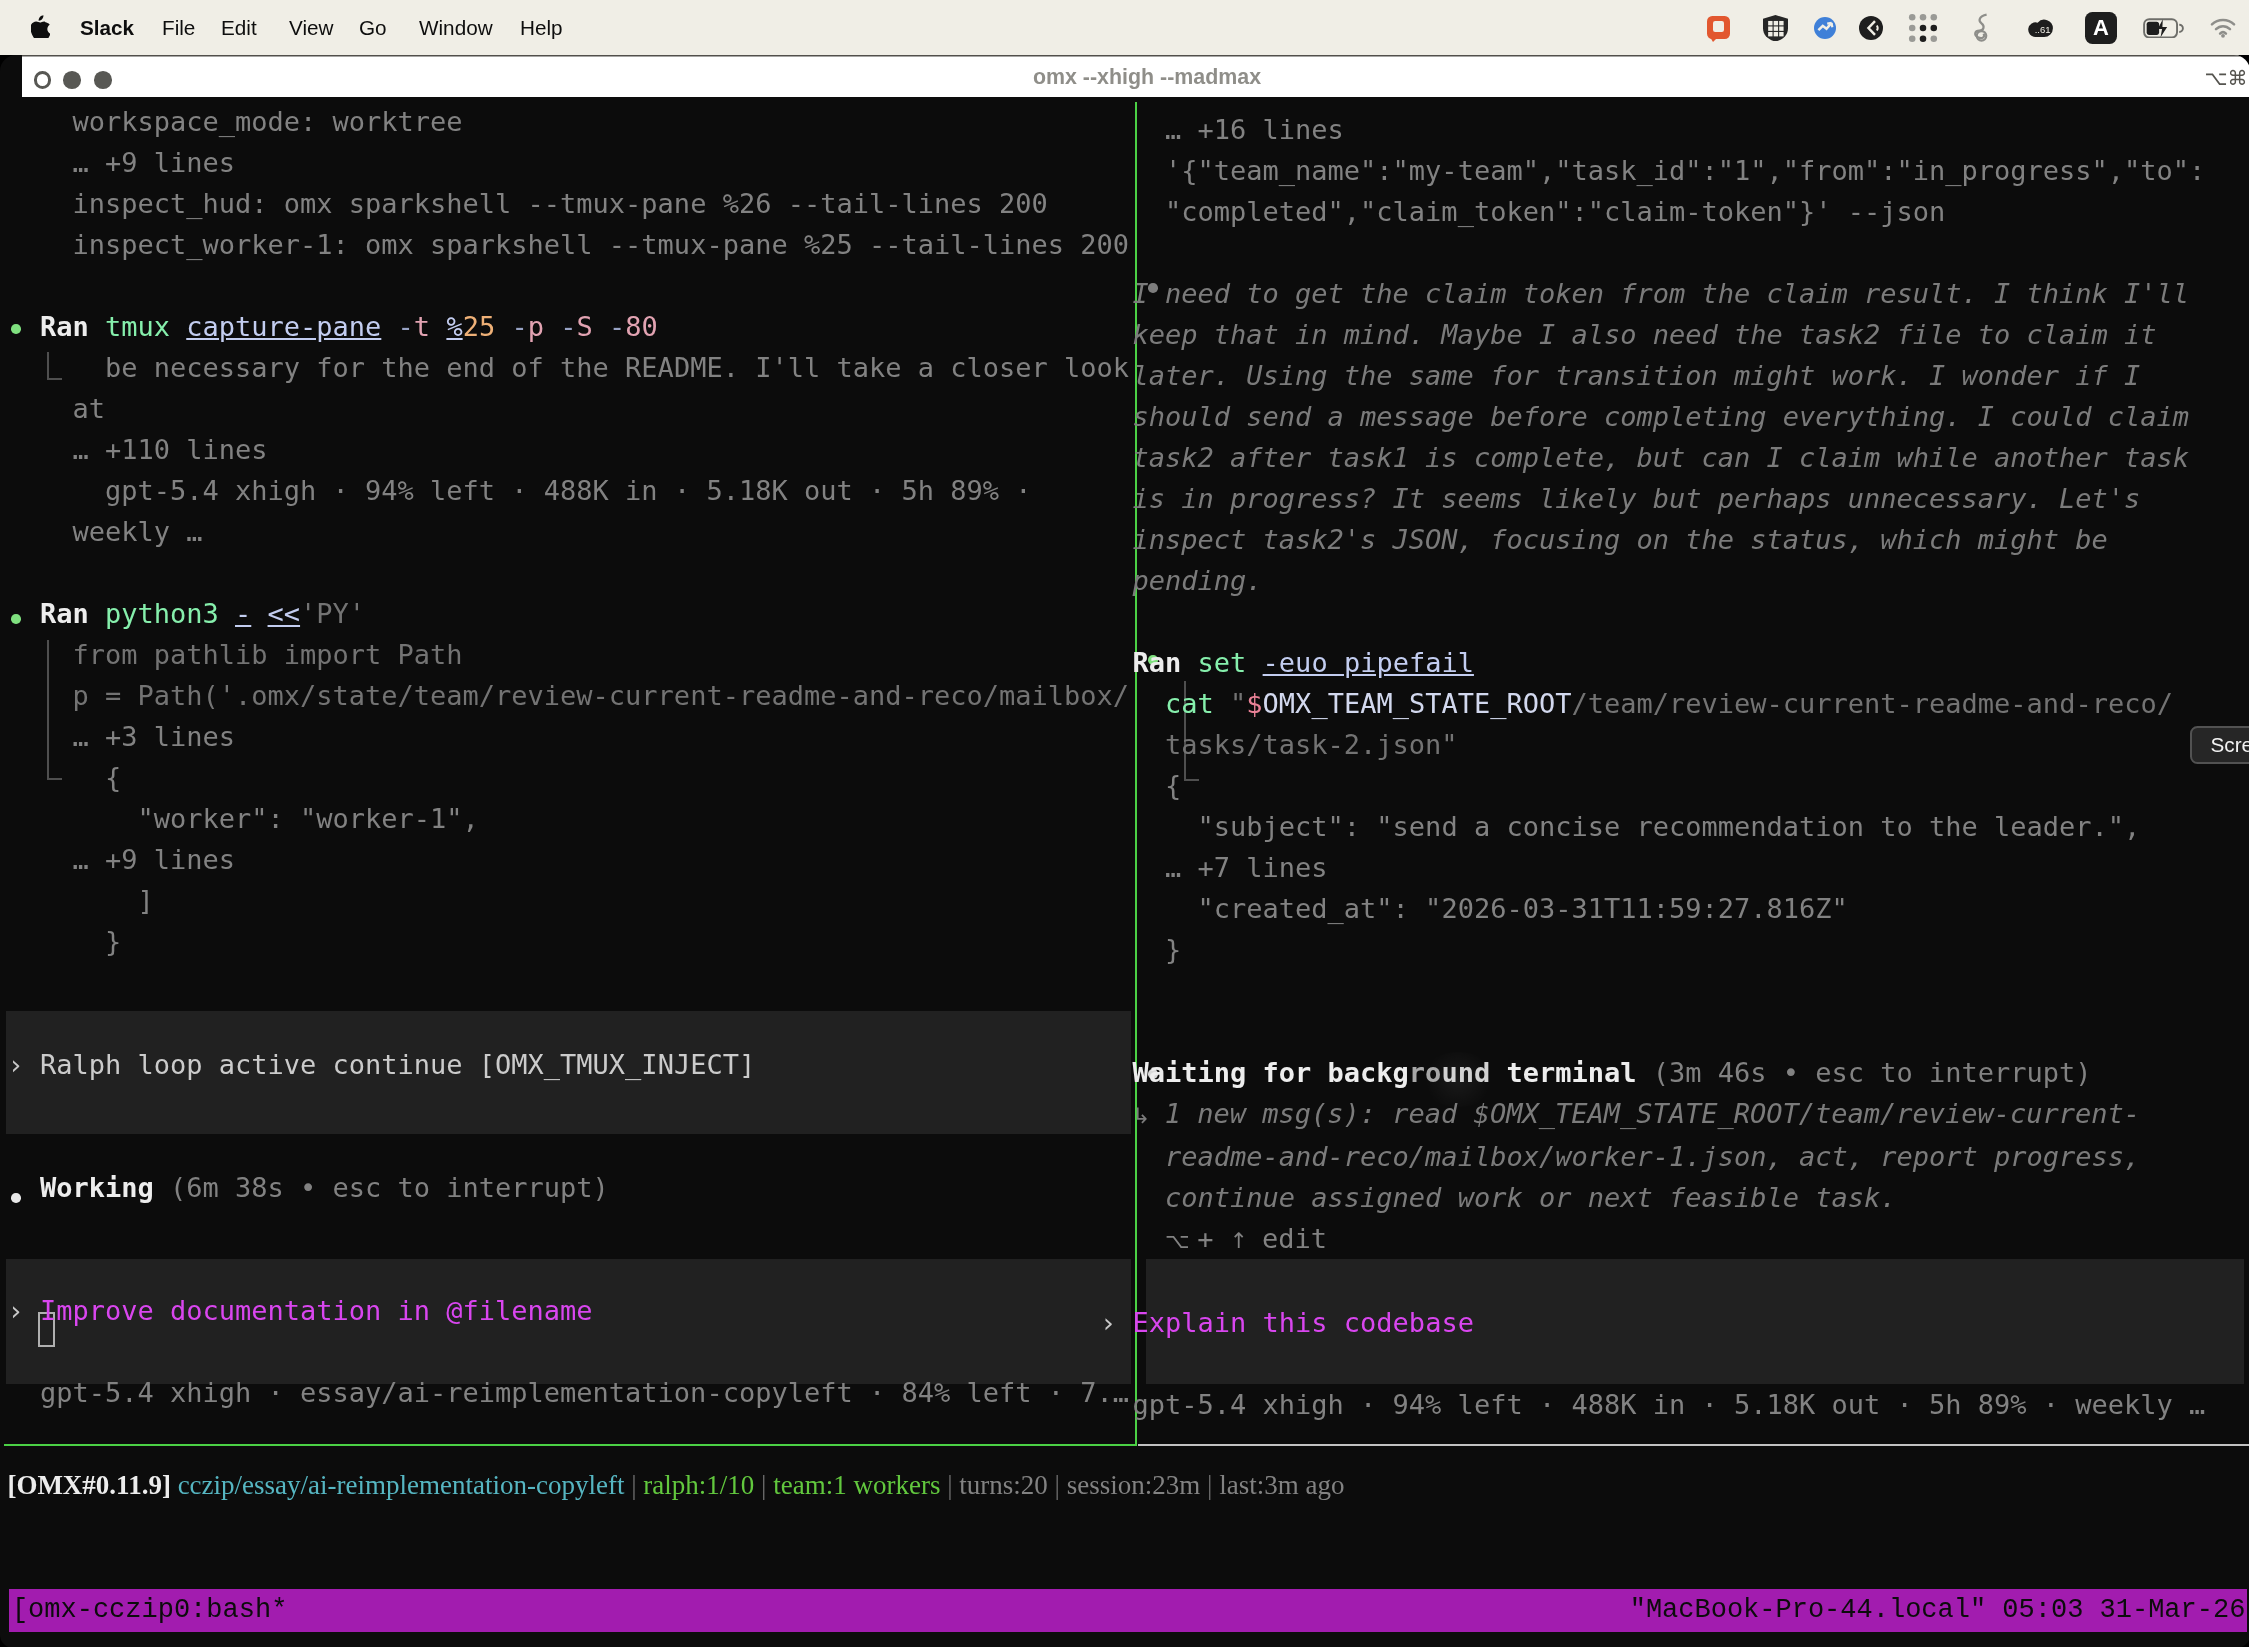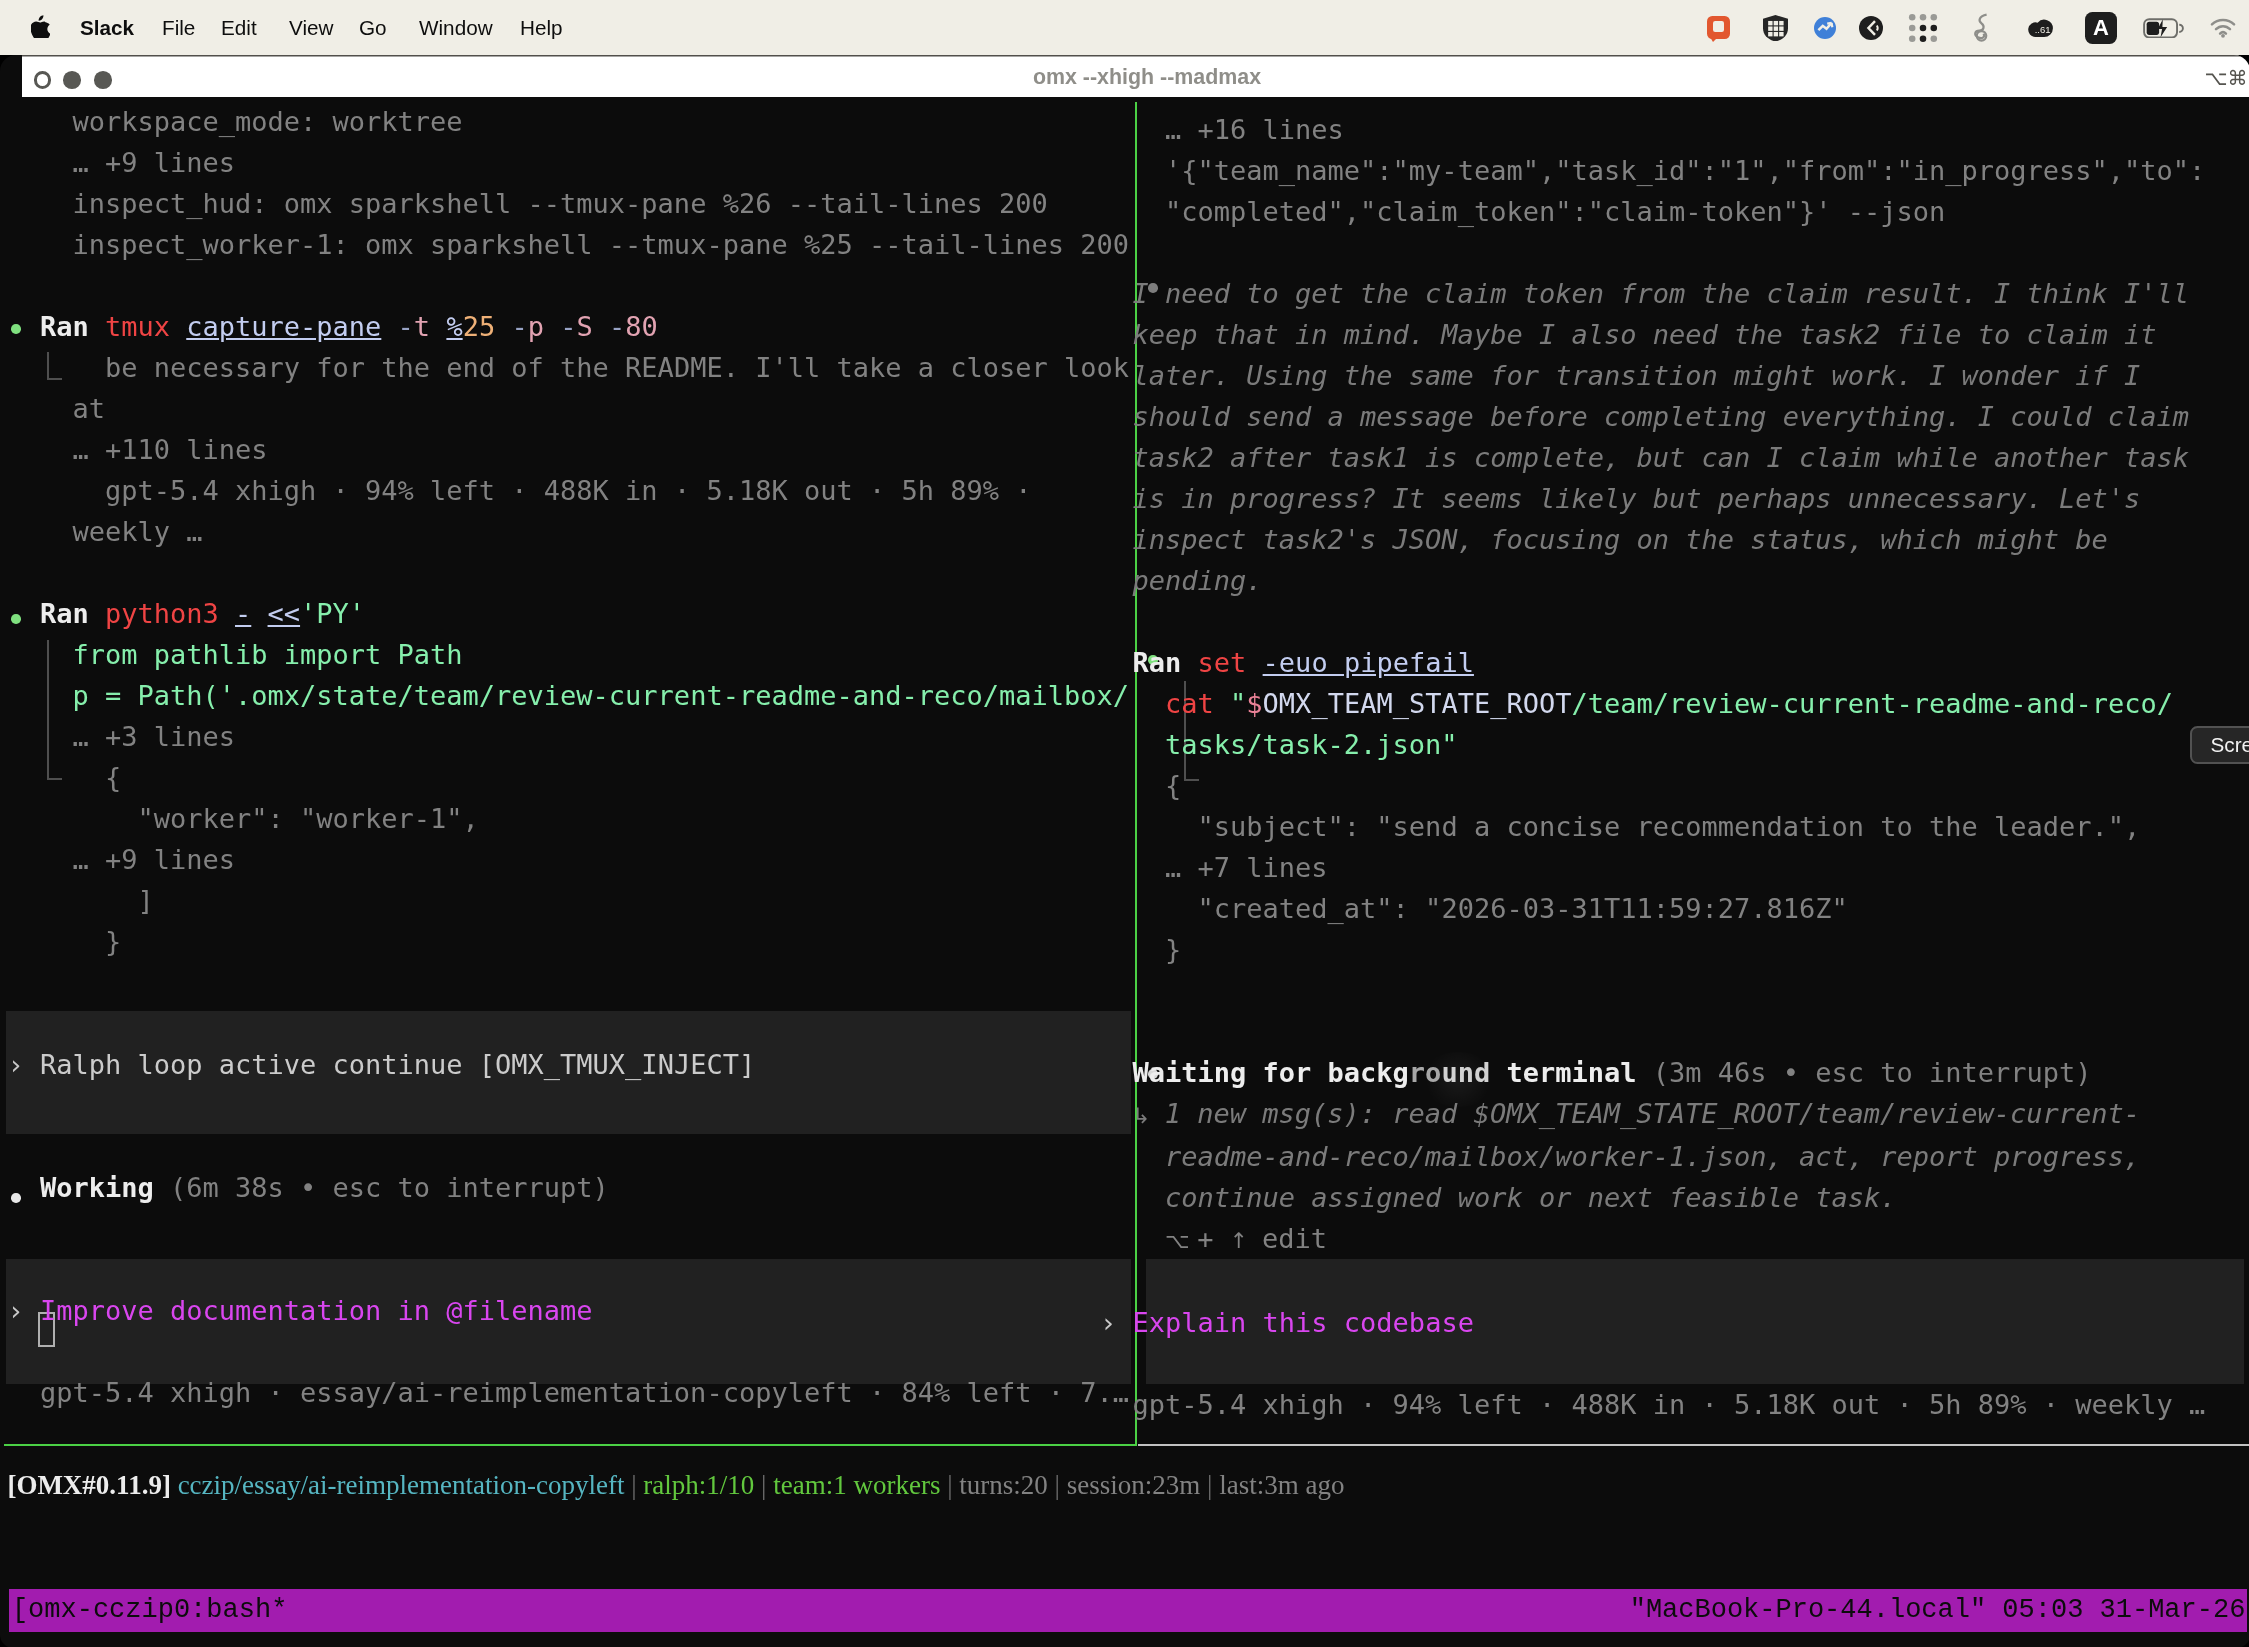--- a/index.html
+++ b/index.html
@@ -23,27 +23,27 @@
 
   
   pre.pane { position:absolute; top:101px; font-size:27px; line-height:41px; color:#828282; }
   #lpane { left:7.4px; }
   #rpane { left:1100px;margin-top:8px; }
   .g   { color:#828282; }
   .b   { color:#ededed; font-weight:700; }
   .it  { color:#7b7b7b; font-style:italic; }
   .dim { color:#a8a8a8; font-weight:700; }
   .dim2{ color:#d2d2d2; font-weight:700; }
-  .bl  { color:#ef4444; }
+  .bl  { color:#86efac; }
   .lv  { color:#c3cdf0;text-decoration:underline; }
   .sl  { color:#98a3c5; }
   .pk  { color:#e2a3b2; }
   .spk { color:#ea8297; }
   .or  { color:#eeb077; }
-  .cg  { color:#86efac; }
+  .cg  { color:#737373; }
   .wv  { color:#d2d8ee; }
   .cy  { color:#56b6c2; }
   .sg  { color:#62c83e; }
   .sep { color:#6a6a6a; }
   .bx  { color:#cbcbcb; }
   .inp { color:#d946ef; }
   .pr  { color:#c8c8c8; }
   .uni { display:inline-block; width:16px; text-align:center; font-size:21.4px;
           font-family:"DejaVu Sans","Liberation Mono",monospace; }
 

